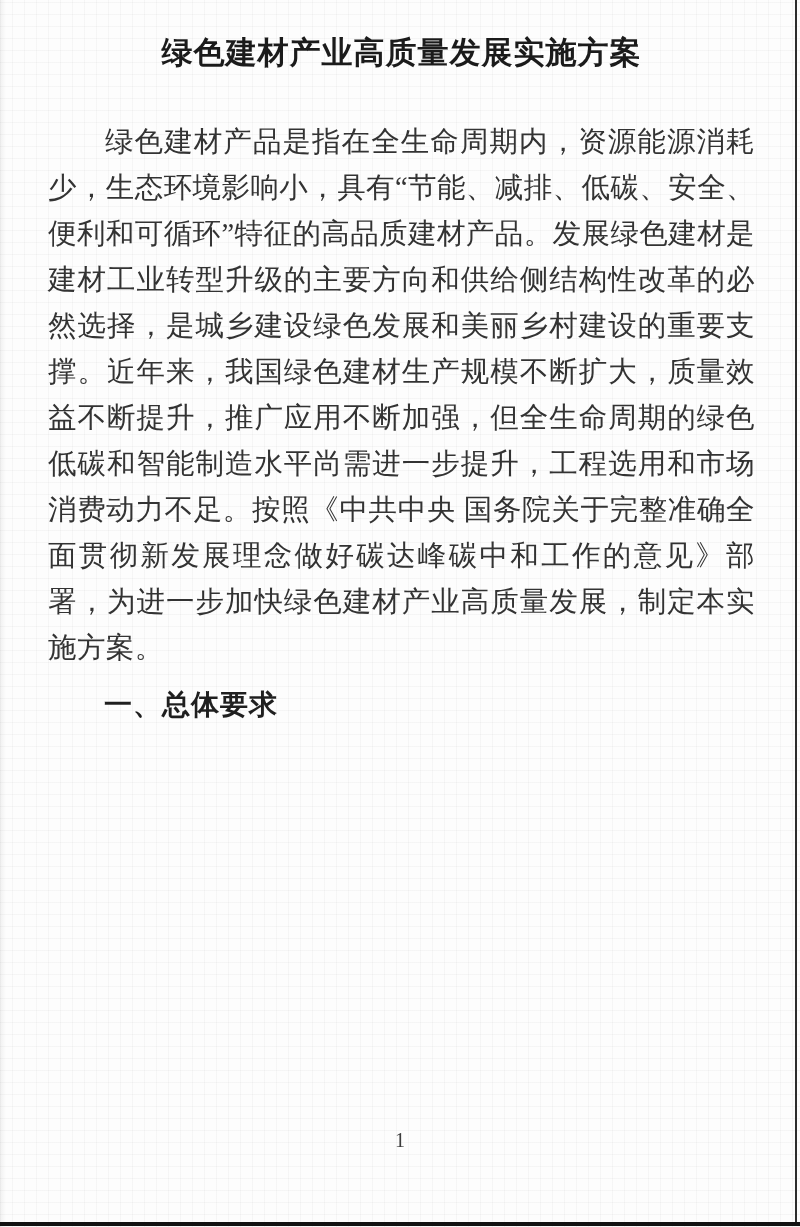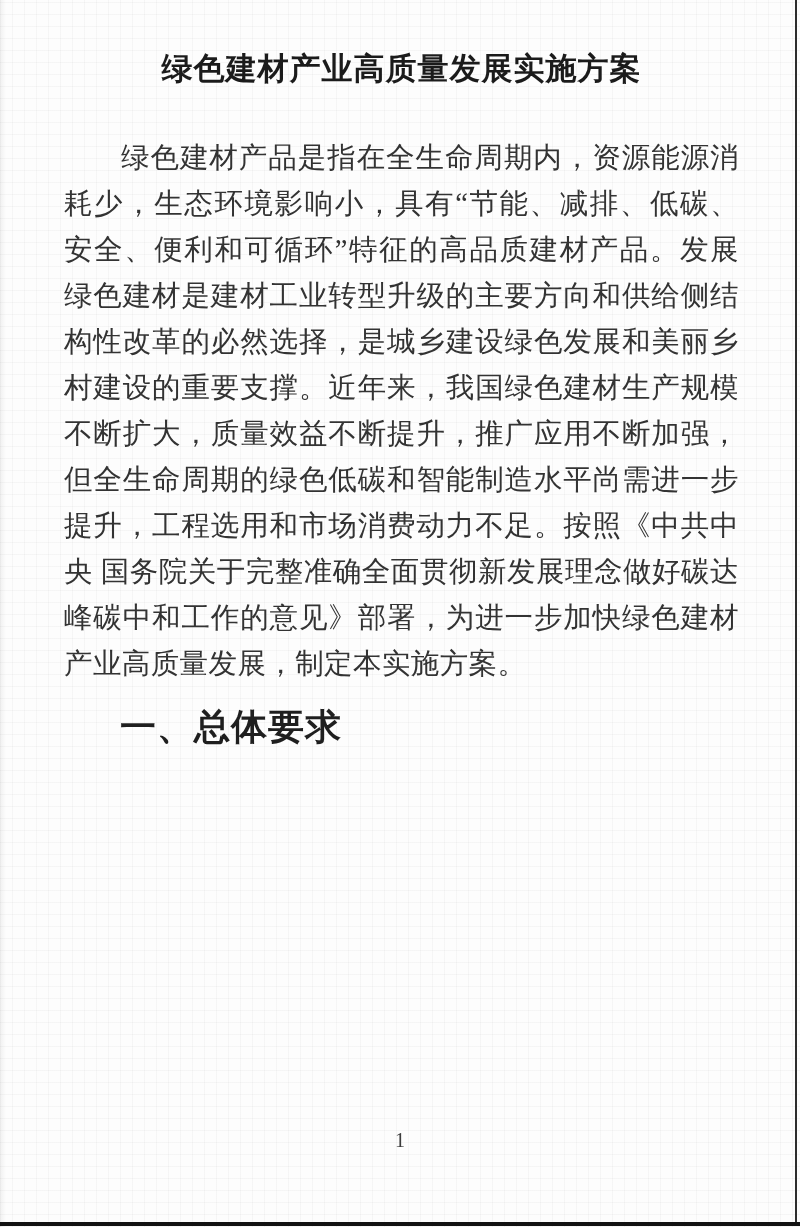--- a/index.html
+++ b/index.html
@@ -44,41 +44,41 @@
     height: 4px;
     background: #121212;
   }
   .content {
     position: absolute;
     left: 48px;
     right: 45px;
     top: 31px;
   }
   h1.doc-title {
-    margin: 16px 0 44px 0;
+    margin: 0 0 44px 0;
     font-size: 31px;
     line-height: 44px;
     font-weight: bold;
     text-align: center;
     color: #1b1b1b;
     letter-spacing: 1px;
   }
   p.doc-paragraph {
-    margin: 16px;
+    margin: 0;
     font-size: 28.5px;
     line-height: 46px;
     color: #333333;
     text-align: justify;
     text-align-last: left;
     text-indent: 2em;
     letter-spacing: 0.4px;
   }
   h2.section-heading {
     margin: 10px 0 0 0;
-    font-size: 36px;
+    font-size: 28px;
     line-height: 48px;
     font-weight: bold;
     color: #1f1f1f;
     text-indent: 2em;
     letter-spacing: 1px;
     font-family: "Liberation Sans", "DejaVu Sans", sans-serif;
   }
   .page-number {
     position: absolute;
     left: 0;

